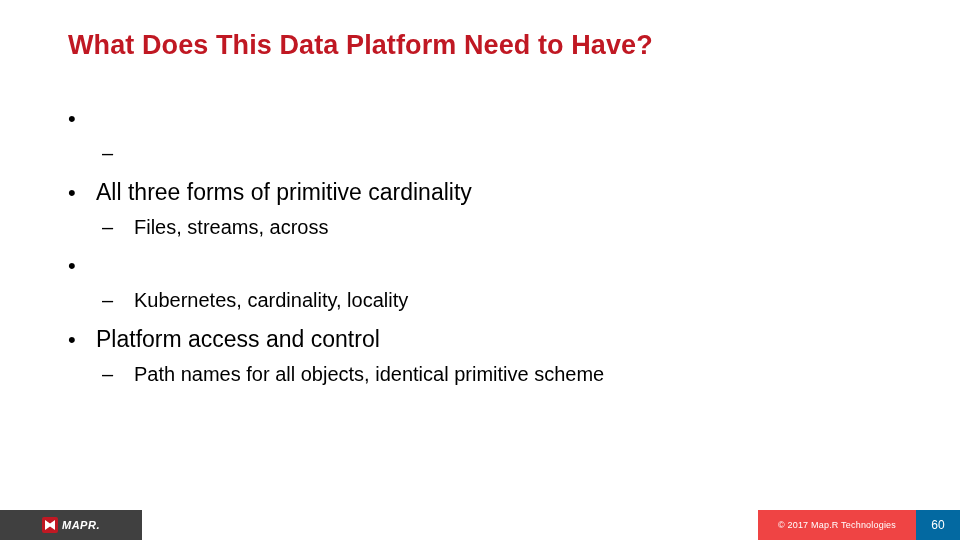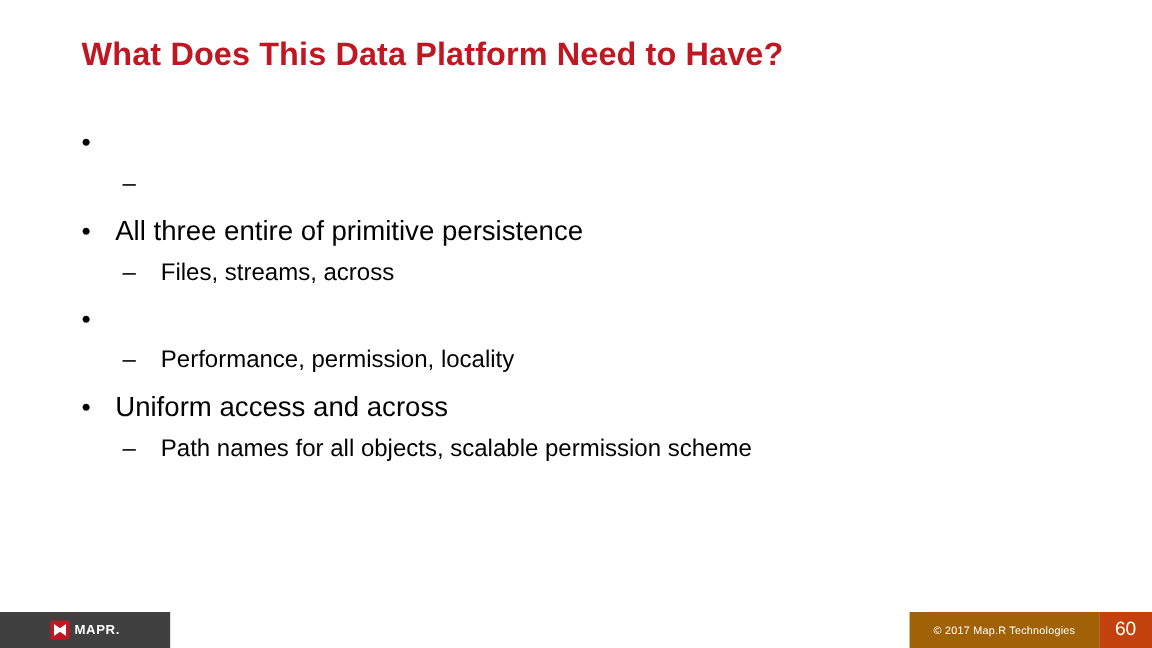--- a/index.html
+++ b/index.html
@@ -7,65 +7,65 @@
   .slide { position: relative; width: 960px; height: 540px; }
   .title { position: absolute; left: 68px; top: 30px; font-size: 27px; font-weight: bold; color: #c01823; letter-spacing: 0.1px; }
   .content { position: absolute; left: 68px; top: 92px; width: 820px; }
   .b1 { font-size: 23px; color: #000; display: flex; align-items: baseline; margin-top: 14px; }
   .b1 .dot { width: 28px; flex: 0 0 28px; text-align: left; font-size: 22px; }
   .b2 { font-size: 20px; color: #000; display: flex; align-items: baseline; margin-top: 10px; margin-left: 34px; }
   .b2 .dash { width: 32px; flex: 0 0 32px; text-align: left; }
   .footer { position: absolute; left: 0; bottom: 0; width: 960px; height: 30px; display: flex; }
   .footer-left { flex: 0 0 142px; background: #404040; display: flex; align-items: center; justify-content: center; }
   .footer-mid { flex: 1; background: #fff; }
-  .footer-right { flex: 0 0 158px; background: #a16207; display: flex; align-items: center; justify-content: center; color: #fff; font-size: 9px; letter-spacing: 0.2px; }
-  .footer-page { flex: 0 0 44px; background: #c2410c; display: flex; align-items: center; justify-content: center; color: #fff; font-size: 16px; }
-  .logo { display: flex; align-items: center; }
+  .footer-right { flex: 0 0 158px; background: #ef4444; display: flex; align-items: center; justify-content: center; color: #fff; font-size: 9px; letter-spacing: 0.2px; }
+  .footer-page { flex: 0 0 44px; background: #0369a1; display: flex; align-items: center; justify-content: center; color: #fff; font-size: 12px; }
+  .logo { display: flex; align-items: center; font-style: italic; }
   .logo-mark { width: 16px; height: 16px; border-radius: 2px; background: #c01823; margin-right: 4px; position: relative; }
   .logo-mark::before { content: ""; position: absolute; left: 3px; top: 3px; width: 10px; height: 10px; background: #fff; clip-path: polygon(0 0, 50% 35%, 100% 0, 100% 100%, 50% 65%, 0 100%); }
   .logo-text { color: #fff; font-size: 11px; font-weight: bold; letter-spacing: 0.5px; }
 </style>
 </head>
 <body>
 
 <div class="slide">
   <div class="title">What Does This Data Platform Need to Have?</div>
 
   <div class="content">
     <div class="b1">
       <span class="dot">•</span>
     </div>
     <div class="b2">
       <span class="dash">–</span>
     </div>
 
     <div class="b1">
       <span class="dot">•</span>
-      <span>All three entire of primitive persistence</span>
+      <span>All three forms of primitive cardinality</span>
     </div>
     <div class="b2">
       <span class="dash">–</span>
       <span>Files, streams, across</span>
     </div>
 
     <div class="b1">
       <span class="dot">•</span>
     </div>
     <div class="b2">
       <span class="dash">–</span>
-      <span>Performance, permission, locality</span>
+      <span>Kubernetes, cardinality, locality</span>
     </div>
 
     <div class="b1">
       <span class="dot">•</span>
-      <span>Uniform access and across</span>
+      <span>Platform access and control</span>
     </div>
     <div class="b2">
       <span class="dash">–</span>
-      <span>Path names for all objects, scalable permission scheme</span>
+      <span>Path names for all objects, identical primitive scheme</span>
     </div>
   </div>
 
   <div class="footer">
     <div class="footer-left">
       <div class="logo">
         <div class="logo-mark"></div>
         <div class="logo-text">MAPR.</div>
       </div>
     </div>

